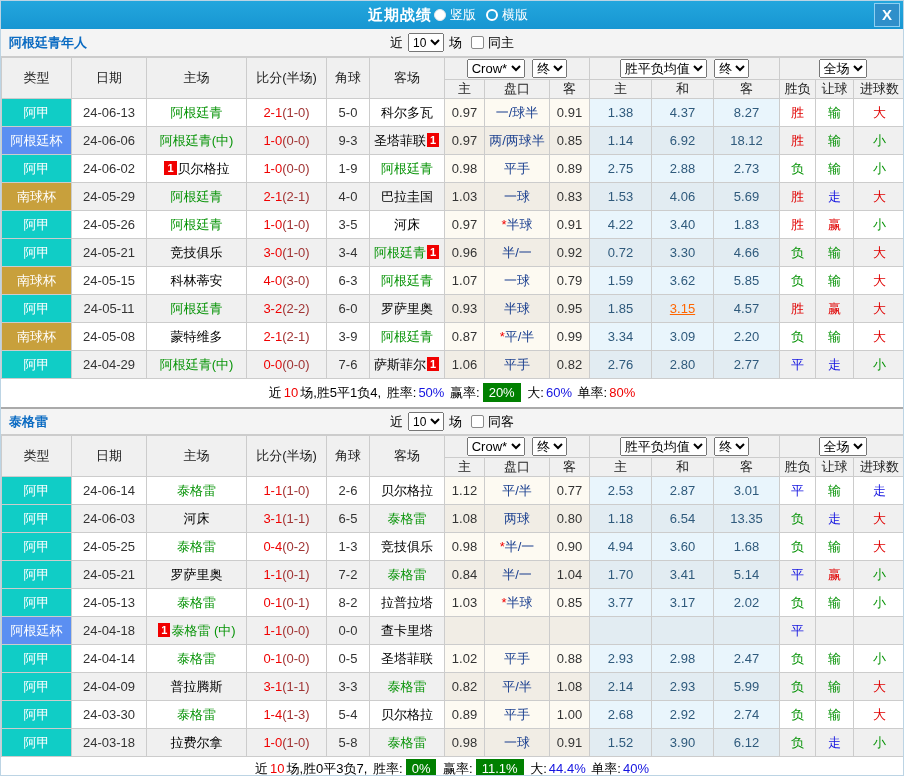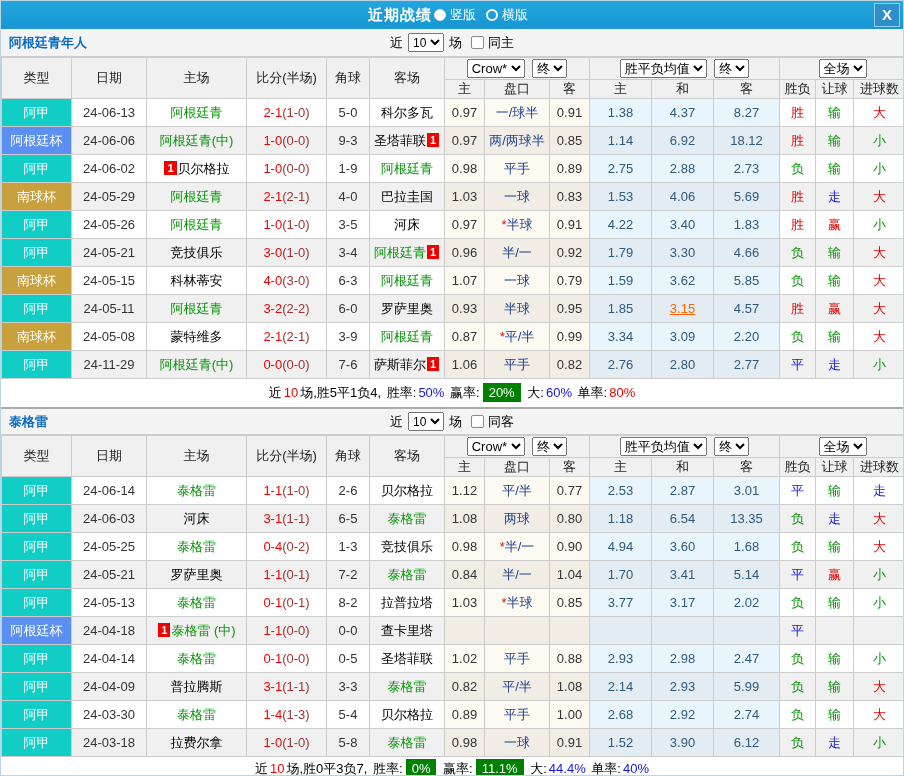--- a/index.html
+++ b/index.html
@@ -226,21 +226,21 @@
           <tr>
             <td class="type-cell" style="background: rgb(16, 205, 198);">阿甲</td>
             <td>24-05-21</td>
             <td><span class="team-plain">竞技俱乐</span></td>
             <td><span class="score-main">3-0</span><span class="score-half">(1-0)</span></td>
             <td>3-4</td>
             <td><span class="team-green">阿根廷青</span><span class="badge1">1</span></td>
             <td class="col-crow">0.96</td>
             <td class="col-crow"><span class="hcap-txt">半/一</span></td>
             <td class="col-crow">0.92</td>
-            <td class="col-avg"><span class="avg-val">1.79</span></td>
+            <td class="col-avg"><span class="avg-val">0.72</span></td>
             <td class="col-avg"><span class="avg-val">3.30</span></td>
             <td class="col-avg"><span class="avg-val">4.66</span></td>
             <td class="c-green">负</td>
             <td class="c-green">输</td>
             <td class="c-red">大</td>
           </tr>
           <tr>
             <td class="type-cell" style="background: rgb(200, 160, 60);">南球杯</td>
             <td>24-05-15</td>
             <td><span class="team-plain">科林蒂安</span></td>
@@ -286,21 +286,21 @@
             <td class="col-crow">0.99</td>
             <td class="col-avg"><span class="avg-val">3.34</span></td>
             <td class="col-avg"><span class="avg-val">3.09</span></td>
             <td class="col-avg"><span class="avg-val">2.20</span></td>
             <td class="c-green">负</td>
             <td class="c-green">输</td>
             <td class="c-red">大</td>
           </tr>
           <tr>
             <td class="type-cell" style="background: rgb(16, 205, 198);">阿甲</td>
-            <td>24-11-29</td>
+            <td>24-04-29</td>
             <td><span class="team-green">阿根廷青(中)</span></td>
             <td><span class="score-main">0-0</span><span class="score-half">(0-0)</span></td>
             <td>7-6</td>
             <td><span class="team-plain">萨斯菲尔</span><span class="badge1">1</span></td>
             <td class="col-crow">1.06</td>
             <td class="col-crow"><span class="hcap-txt">平手</span></td>
             <td class="col-crow">0.82</td>
             <td class="col-avg"><span class="avg-val">2.76</span></td>
             <td class="col-avg"><span class="avg-val">2.80</span></td>
             <td class="col-avg"><span class="avg-val">2.77</span></td>

